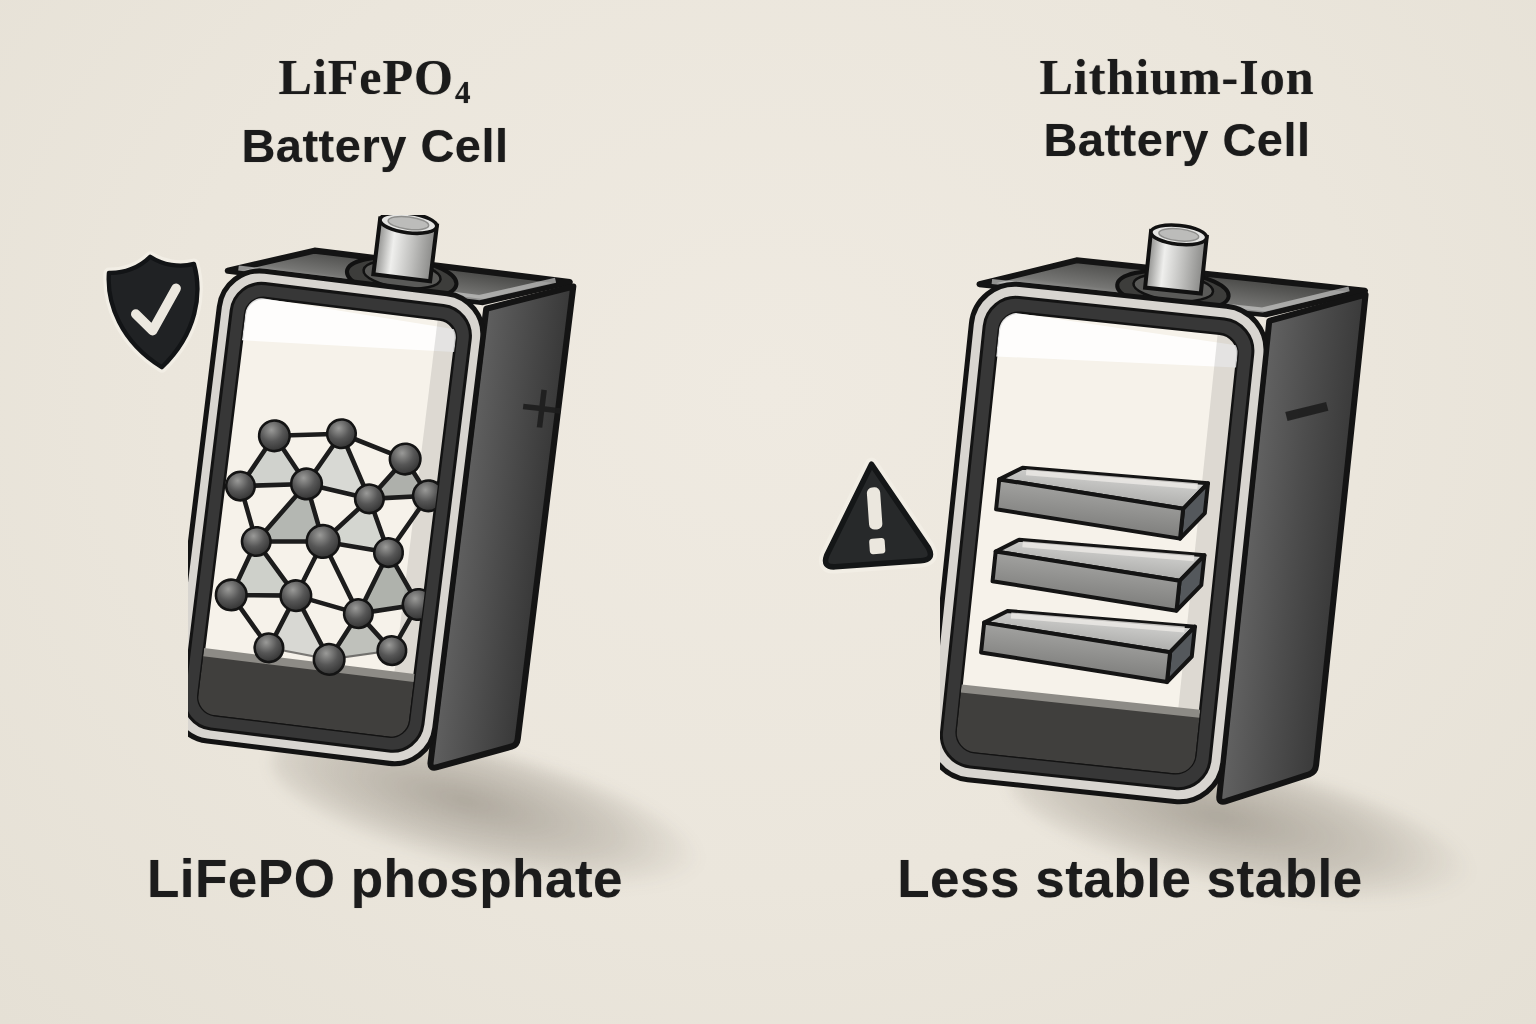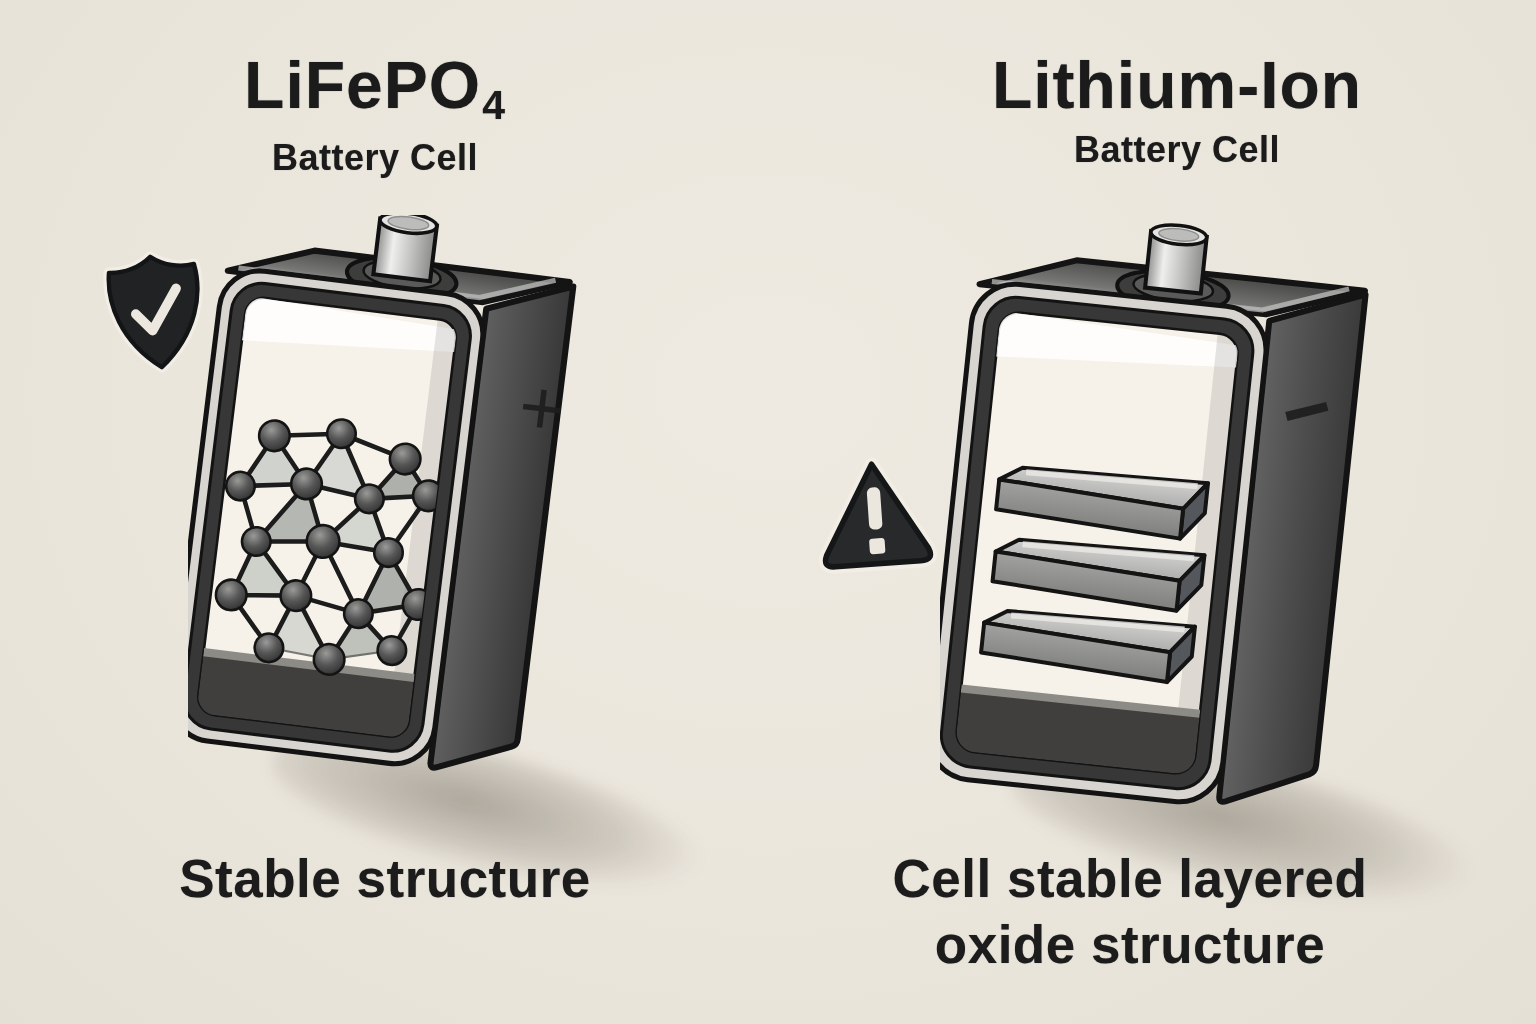--- a/index.html
+++ b/index.html
@@ -10,26 +10,27 @@
   }
   #stage {
     position: relative; width: 1536px; height: 1024px;
     background: radial-gradient(ellipse at 50% 38%, #efeae1 0%, #ebe6dc 55%, #e5e0d5 100%);
   }
   .col-title {
     position: absolute; top: 52px; text-align: center; color: #1b1b1b;
     line-height: 1.0;
   }
   .title-main {
-    font-size: 66px; font-weight: 700; letter-spacing: 1px;
+    font-size: 50px; font-weight: 700; letter-spacing: 1px;
     text-shadow: 0 0 1px rgba(20,20,20,.55);
+    font-family: Liberation Serif, serif;
   }
   .title-sub-script { font-size: 0.62em; vertical-align: -0.28em; margin-left: 1px; }
   .title-line2 {
-    margin-top: 14px; font-size: 36px; font-weight: 700; letter-spacing: 0.5px;
+    margin-top: 14px; font-size: 47px; font-weight: 700; letter-spacing: 0.5px;
     text-shadow: 0 0 1px rgba(20,20,20,.4);
   }
   .caption {
     position: absolute; top: 846px; text-align: center; color: #1c1c1c;
     font-size: 53px; font-weight: 600; line-height: 1.24; letter-spacing: 0.5px;
     text-shadow: 0 0 1px rgba(20,20,20,.35);
   }
   .shadow-blob {
     position: absolute; border-radius: 50%;
     background: radial-gradient(ellipse at 45% 45%, rgba(72,64,52,0.38) 0%, rgba(72,64,52,0.18) 45%, rgba(72,64,52,0) 72%);
@@ -149,21 +150,21 @@
                   <circle cx="155" cy="436" r="15"></circle>
                   <circle cx="215" cy="420" r="14"></circle>
               </g>
             </g>
           </g>
         </g>
       </g>
     </svg>
 
     <div class="caption" style="left:115px; width:540px;">
-      <div>Stable structure</div>
+      <div>LiFePO phosphate</div>
     </div>
   </div>
 
   <div>
 
     <div class="col-title" style="left:942px; width:470px;">
       <div class="title-main">Lithium-Ion</div>
       <div class="title-line2">Battery Cell</div>
     </div>
 
@@ -254,18 +255,17 @@
                 <path d="M52,412 L240,422 L240,452 L52,442 Z" fill="url(#slabFrontR)"></path>
                 <path d="M78,402 L252,398" fill="none" stroke="#eceae6" stroke-width="6" opacity="0.8"></path>
               </g>
             </g>
           </g>
         </g>
       </g>
     </svg>
 
     <div class="caption" style="left:845px; width:570px;">
-      <div>Cell stable layered</div>
-      <div>oxide structure</div>
+      <div>Less stable stable</div>
     </div>
   </div>
 
 </div>
 
 </body></html>

